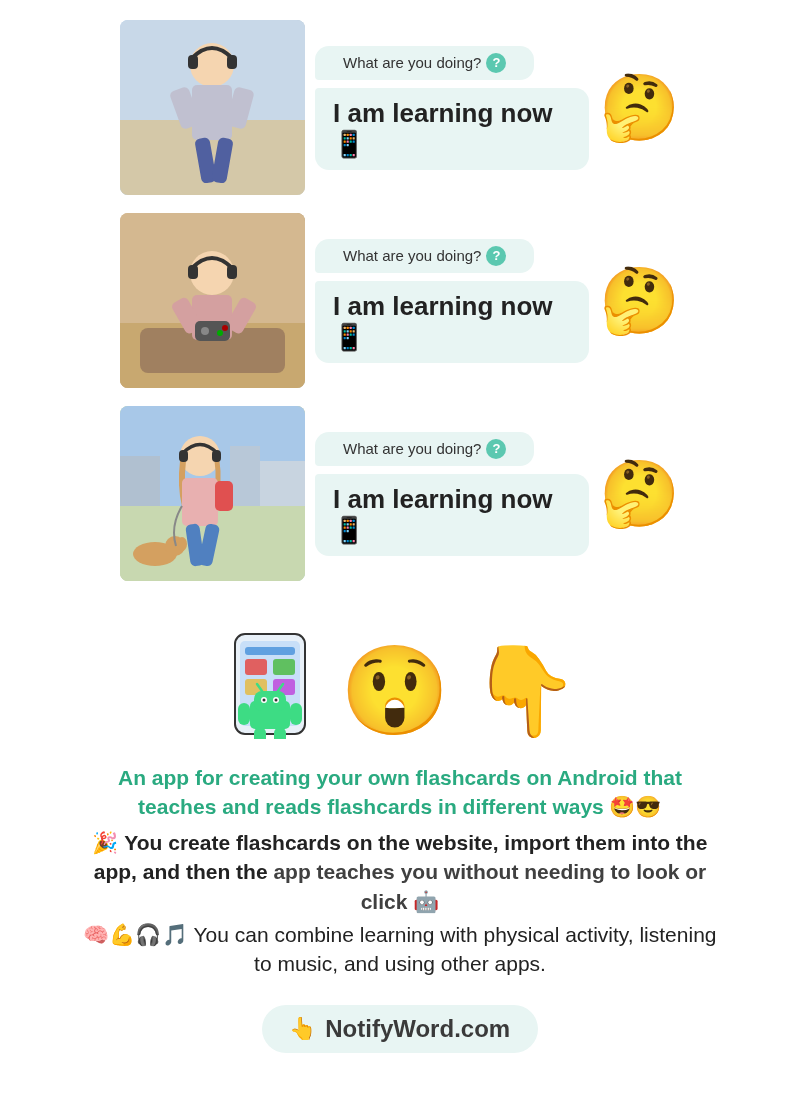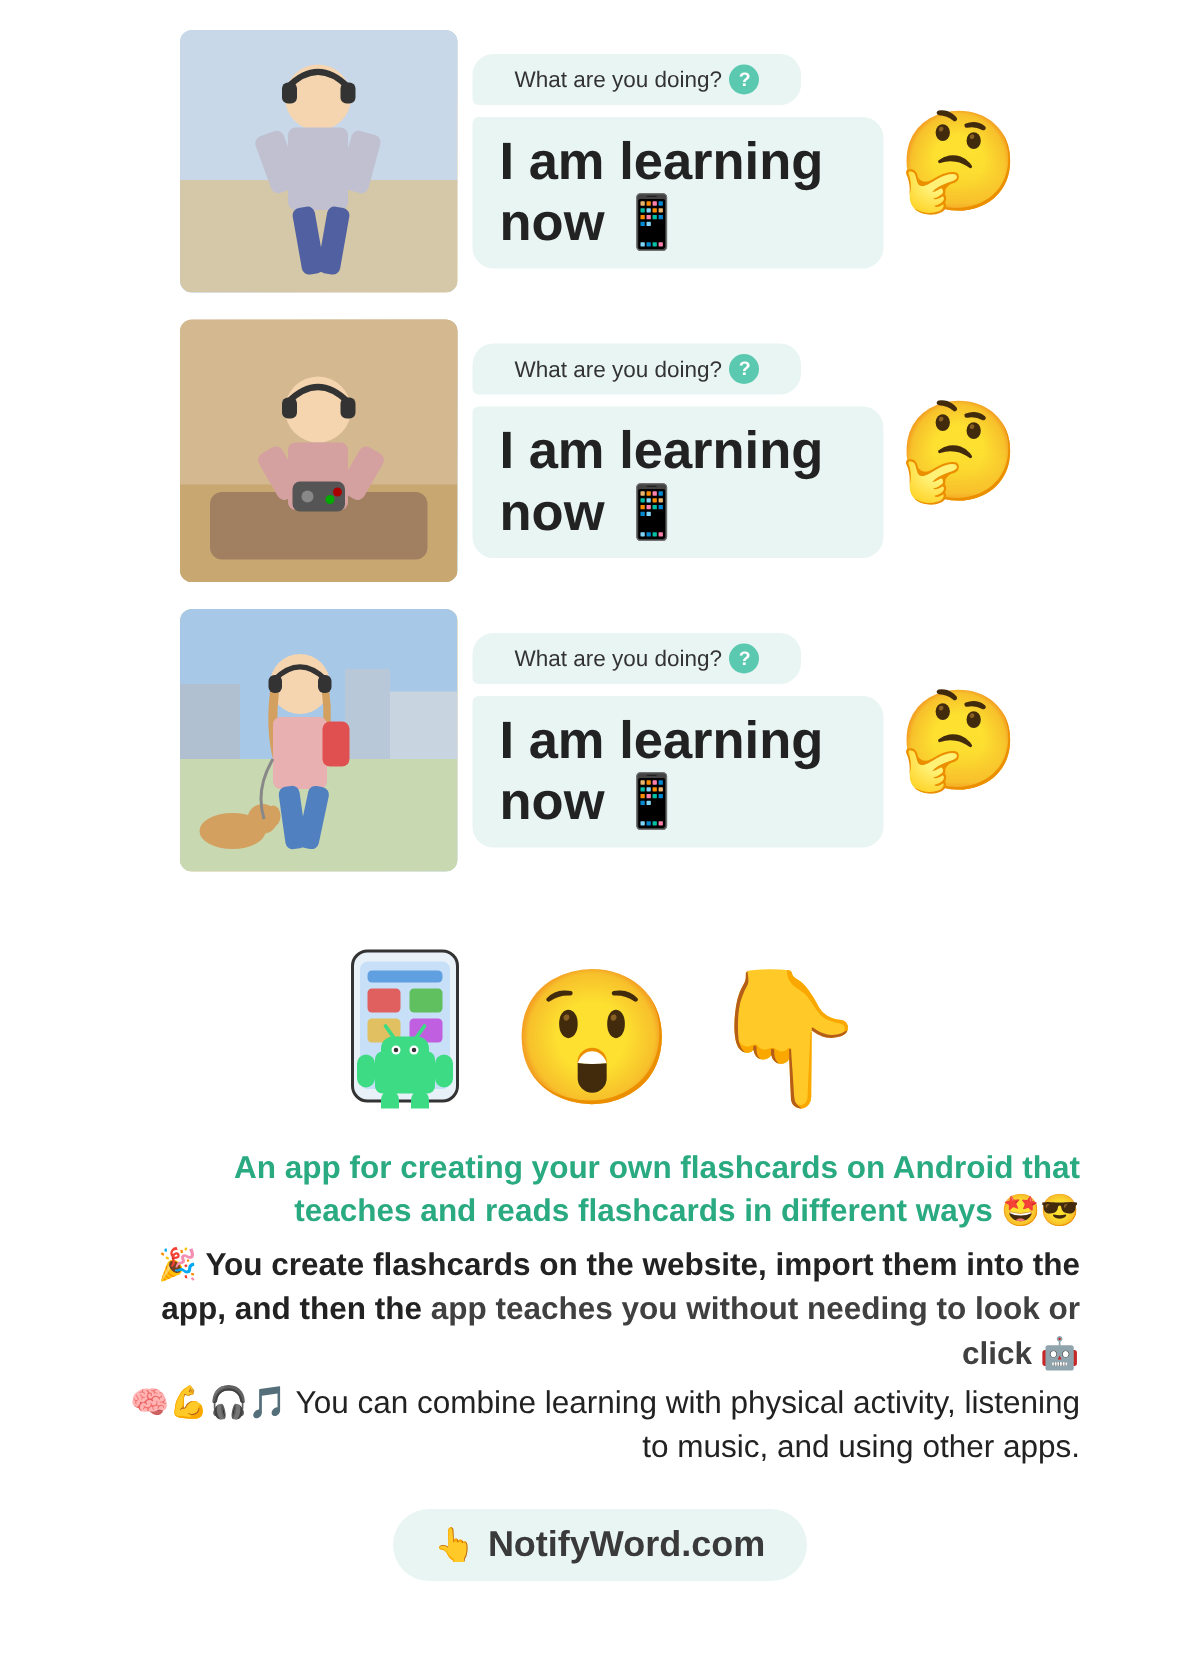--- a/index.html
+++ b/index.html
@@ -66,21 +66,21 @@
       align-self: flex-start;
       display: flex;
       align-items: center;
       gap: 5px;
     }
 
     .bubble-answer {
       background: #e8f5f3;
       border-radius: 4px 14px 14px 14px;
       padding: 10px 18px;
-      font-size: 35px;
+      font-size: 26px;
       font-weight: bold;
       color: #222;
       align-self: flex-start;
     }
 
     .thinking-emoji {
       font-size: 65px;
       margin-left: 10px;
       flex-shrink: 0;
     }
@@ -108,21 +108,21 @@
     }
 
     .icon-big {
       font-size: 90px;
       line-height: 1;
     }
 
     
     .description {
       width: 680px;
-      text-align: right;
+      text-align: center;
       margin: 0 auto;
       padding: 0 20px;
     }
 
     .desc-line1 {
       font-size: 21px;
       font-weight: bold;
       color: #2aaa80;
       line-height: 1.4;
       margin-bottom: 6px;

